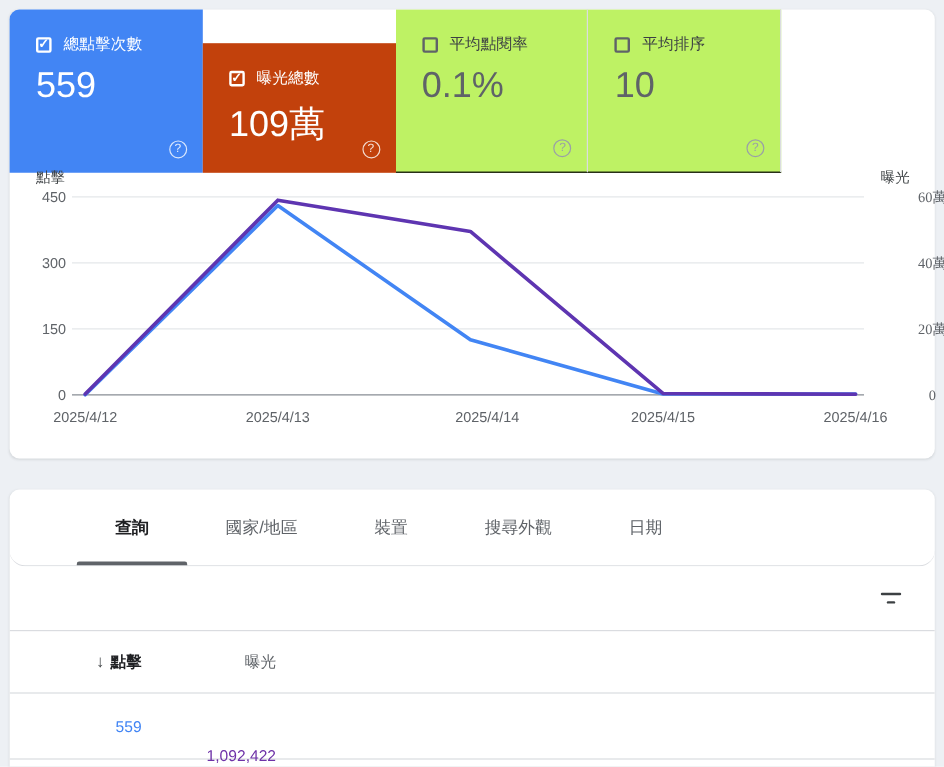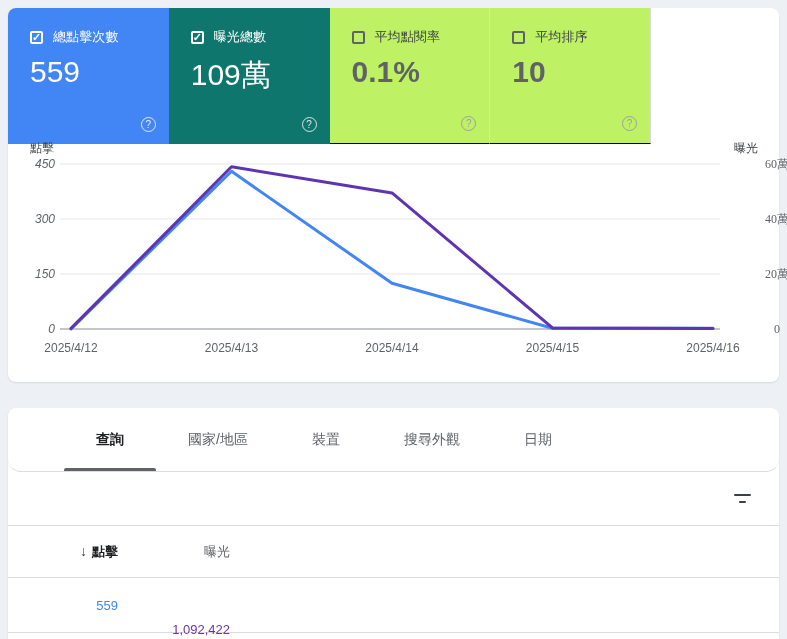--- a/index.html
+++ b/index.html
@@ -13,37 +13,37 @@
 
   
   .tiles { display:flex; height:136px; }
   .tile { width:160.75px; position:relative; cursor:pointer; }
   .tile.colored { color:#fff; }
   .tile:first-child { border-top-left-radius:8px; }
   .tile.plain { background:#bef264; border-right:1px solid #dadce0; border-bottom:1px solid #000000; }
   .tile-top { display:flex; align-items:center; gap:10px; padding:20px 0 0 22px; }
   .tile-label { font-size:13px; font-weight:500; letter-spacing:.1px; white-space:nowrap; }
   .tile-value { padding:9px 0 0 22px; font-size:30px; font-weight:400; }
-  .tile.plain .tile-value { color:#5f6368;font-weight:bold; }
+  .tile.plain .tile-value { color:#5f6368; }
   .cb { width:13px; height:13px; border:2px solid #fff; border-radius:2px; flex:0 0 auto;
         display:flex; align-items:center; justify-content:center; }
   .cb.checked::after { content:"✓"; font-size:11px; font-weight:700; color:#fff; line-height:1; }
   .tile.plain .cb { border-color:#5f6368; }
   .help { position:absolute; right:13px; bottom:12px; width:15px; height:15px; border-radius:50%;
           border:1.5px solid rgba(255,255,255,.8); color:rgba(255,255,255,.85);
           display:flex; align-items:center; justify-content:center; cursor:pointer; }
   .help::after { content:"?"; font-size:10px; line-height:1; }
   .tile.plain .help { border-color:#9aa0a6; color:#9aa0a6; }
 
   
   .axis-title { position:absolute; font-size:12px; color:#3c4043; }
   .axis-title.left { left:22px; top:132px; }
   .axis-title.right { right:21px; top:132px; }
   .ytick { position:absolute; font-size:12px; color:#5f6368; height:16px; line-height:16px; }
-  .ytick.l { left:0; width:47px; text-align:right;font-style:italic; }
+  .ytick.l { left:0; width:47px; text-align:right; }
   .ytick.r { left:743px; width:52px; text-align:center;font-family:Liberation Serif, serif; }
   .xlab { position:absolute; top:333px; width:100px; text-align:center; font-size:12px; color:#5f6368; }
   svg.chart-canvas { position:absolute; left:0; top:0; }
 
   
   .tabs { display:flex; height:64px; border-bottom:1px solid #dadce0; padding-left:56px;border-radius:13px; }
   .tab { position:relative; padding:0 32px; line-height:63px; font-size:14px; color:#5f6368;
          cursor:pointer; white-space:nowrap; }
   .tab.active { color:#202124; font-weight:700; }
   .tab.active::after { content:""; position:absolute; left:0; right:0; bottom:0; height:3px;
@@ -79,21 +79,21 @@
   <div class="tiles">
     <div class="tile colored" style="background: rgb(66, 133, 244);">
       <div class="tile-top">
         <span class="cb checked"></span>
         <span class="tile-label">總點擊次數</span>
       </div>
       <div class="tile-value">559</div>
       <span class="help"></span>
     </div>
 
-    <div class="tile colored" style="background: #0f766e;">
+    <div class="tile colored" style="background: #c2410c; margin-top: 28px;">
       <div class="tile-top">
         <span class="cb checked"></span>
         <span class="tile-label">曝光總數</span>
       </div>
       <div class="tile-value">109萬</div>
       <span class="help"></span>
     </div>
 
     <div class="tile plain">
       <div class="tile-top">
@@ -131,21 +131,21 @@
     <line x1="52" y1="156" x2="712" y2="156" stroke="#e4e7ea" stroke-width="1"></line>
     <line x1="52" y1="211" x2="712" y2="211" stroke="#e4e7ea" stroke-width="1"></line>
     <line x1="52" y1="266" x2="712" y2="266" stroke="#e4e7ea" stroke-width="1"></line>
     <line x1="52" y1="321" x2="712" y2="321" stroke="#878d94" stroke-width="1"></line>
     <polyline fill="none" stroke-width="3" stroke-linejoin="round" stroke-linecap="round" points="63,321.0 223.5,163.3 384,275.2 544.5,320.3 705,320.3" stroke="#4285f4"></polyline>
     <polyline fill="none" stroke-width="3" stroke-linejoin="round" stroke-linecap="round" points="63,320.4 223.5,158.8 384,184.9 544.5,319.9 705,320.6" stroke="#5e35b1"></polyline>
   </svg>
 
   <div class="xlab" style="left:13px">2025/4/12</div>
   <div class="xlab" style="left:173.5px">2025/4/13</div>
-  <div class="xlab" style="left:334px">2025/4/14</div>
+  <div class="xlab" style="left:348px">2025/4/14</div>
   <div class="xlab" style="left:494.5px">2025/4/15</div>
   <div class="xlab" style="left:655px">2025/4/16</div>
 </section>
 
 <section class="card bottom-card">
 
   <div class="tabs">
     <div class="tab active">查詢</div>
     <div class="tab">國家/地區</div>
     <div class="tab">裝置</div>

